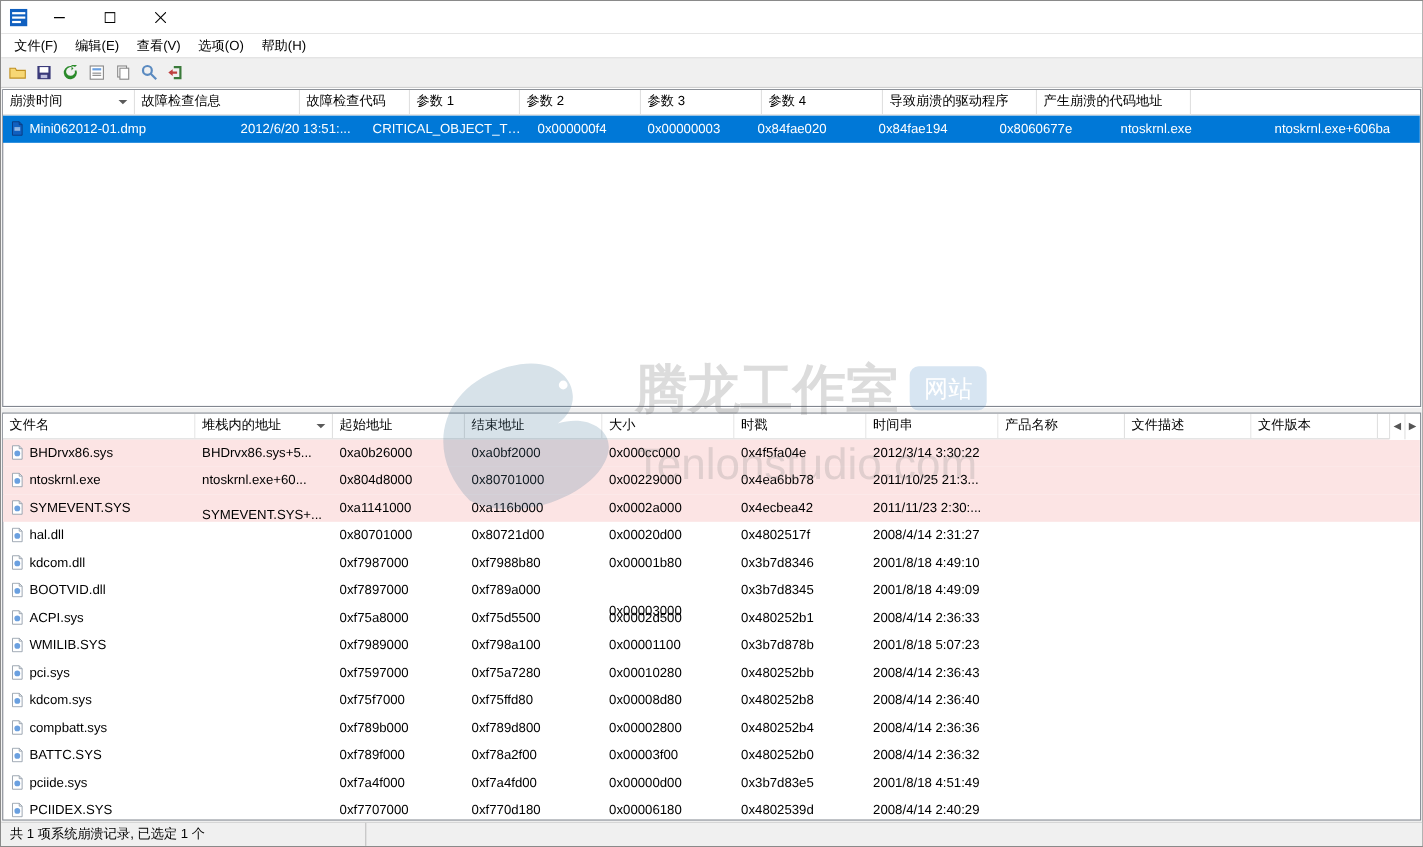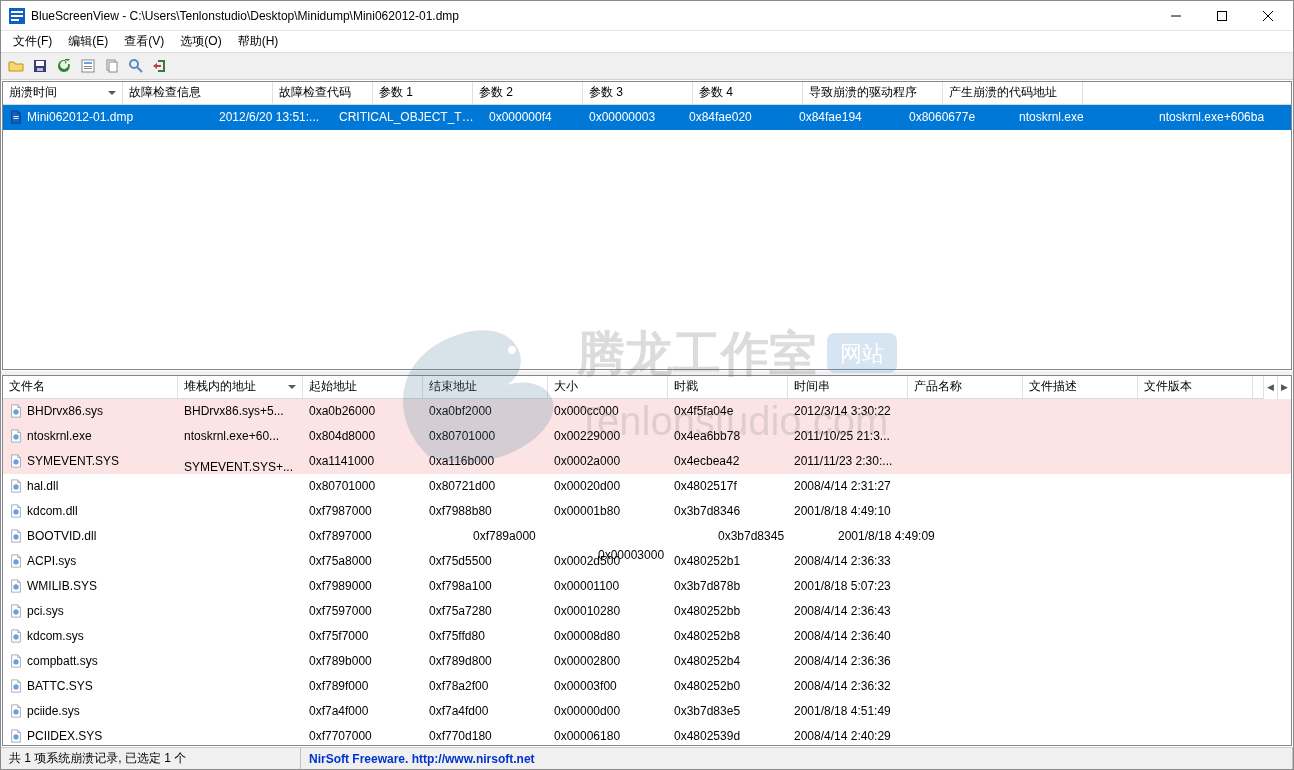--- a/index.html
+++ b/index.html
@@ -188,23 +188,20 @@
 <body>
 
 <div class="titlebar">
   <span class="app-icon">
     <svg viewBox="0 0 16 16">
         <rect width="16" height="16" fill="#1060c0"></rect>
         <rect x="2" y="3" width="12" height="2" fill="#fff"></rect>
         <rect x="2" y="7" width="12" height="2" fill="#fff"></rect>
         <rect x="2" y="11" width="8" height="2" fill="#fff"></rect>
       </svg>
-  </span>
-  <span class="title">
-    <span>BlueScreenView</span><span>  -  </span><span>C:\Users\Tenlonstudio\Desktop\Minidump\Mini062012-01.dmp</span>
   </span>
   <div class="win-controls">
     <div class="win-btn">
         <svg viewBox="0 0 10 10">
           <line x1="0" y1="5" x2="10" y2="5" stroke="#000" stroke-width="1"></line>
         </svg>
       </div>
     <div class="win-btn">
         <svg viewBox="0 0 10 10">
           <rect x="0.5" y="0.5" width="9" height="9" fill="none" stroke="#000" stroke-width="1"></rect>
@@ -445,21 +442,21 @@
               <svg viewBox="0 0 16 16" width="14" height="14">
                 <path d="M3 1h7l3 3v11H3z" fill="#ffffff" stroke="#9aa4b0"></path>
                 <path d="M10 1v3h3" fill="none" stroke="#9aa4b0"></path>
                 <circle cx="8" cy="9" r="3" fill="#6aa0e0"></circle>
               </svg>
             </span>
             <span>BOOTVID.dll</span>
           </div>
           <div class="cell" style="width: 125px; flex: 0 0 125px;"></div>
           <div class="cell" style="width: 120px; flex: 0 0 120px;">0xf7897000</div>
-          <div class="cell" style="width: 125px; flex: 0 0 125px; margin-left: 44px;">0xf789a000</div>
+          <div class="cell" style="width: 125px; flex: 0 0 125px;">0xf789a000</div>
           <div class="cell" style="width: 120px; flex: 0 0 120px; margin-top: 38px;">0x00003000</div>
           <div class="cell" style="width: 120px; flex: 0 0 120px;">0x3b7d8345</div>
           <div class="cell" style="width: 120px; flex: 0 0 120px;">2001/8/18 4:49:09</div>
           <div class="cell" style="width: 115px; flex: 0 0 115px;"></div>
           <div class="cell" style="width: 115px; flex: 0 0 115px;"></div>
           <div class="cell" style="width: 115px; flex: 0 0 115px;"></div>
         </div>
         <div class="lv-row">
           <div class="cell first" style="width: 175px; flex: 0 0 175px;">
             <span class="row-icon">
@@ -626,22 +623,21 @@
           <div class="cell" style="width: 120px; flex: 0 0 120px;">2008/4/14 2:40:29</div>
           <div class="cell" style="width: 115px; flex: 0 0 115px;"></div>
           <div class="cell" style="width: 115px; flex: 0 0 115px;"></div>
           <div class="cell" style="width: 115px; flex: 0 0 115px;"></div>
         </div>
       </div>
   </div>
 </div>
 
 <div class="statusbar">
-  <div class="status-cell" style="width:300px">共 1 项系统崩溃记录, 已选定 1 个</div>
-  <div class="status-cell status-link" style="flex:1">NirSoft Freeware.  http://www.nirsoft.net</div>
+  <div class="status-cell" style="width:332px">共 1 项系统崩溃记录, 已选定 1 个</div>
 </div>
 
 <div class="watermark">
   <svg viewBox="0 0 560 220">
     <g fill="#4a7a9a">
       <path d="M60 180 C 20 140, 30 80, 90 60 C 150 40, 170 90, 140 110 C 170 100, 200 120, 180 150 C 160 180, 100 200, 60 180 Z"></path>
       <circle cx="145" cy="75" r="4" fill="#fff"></circle>
     </g>
     <text x="210" y="95" font-size="48" font-weight="bold" fill="#606060">腾龙工作室</text>
     <rect x="460" y="58" rx="8" ry="8" width="70" height="40" fill="#4a8ac4"></rect>

